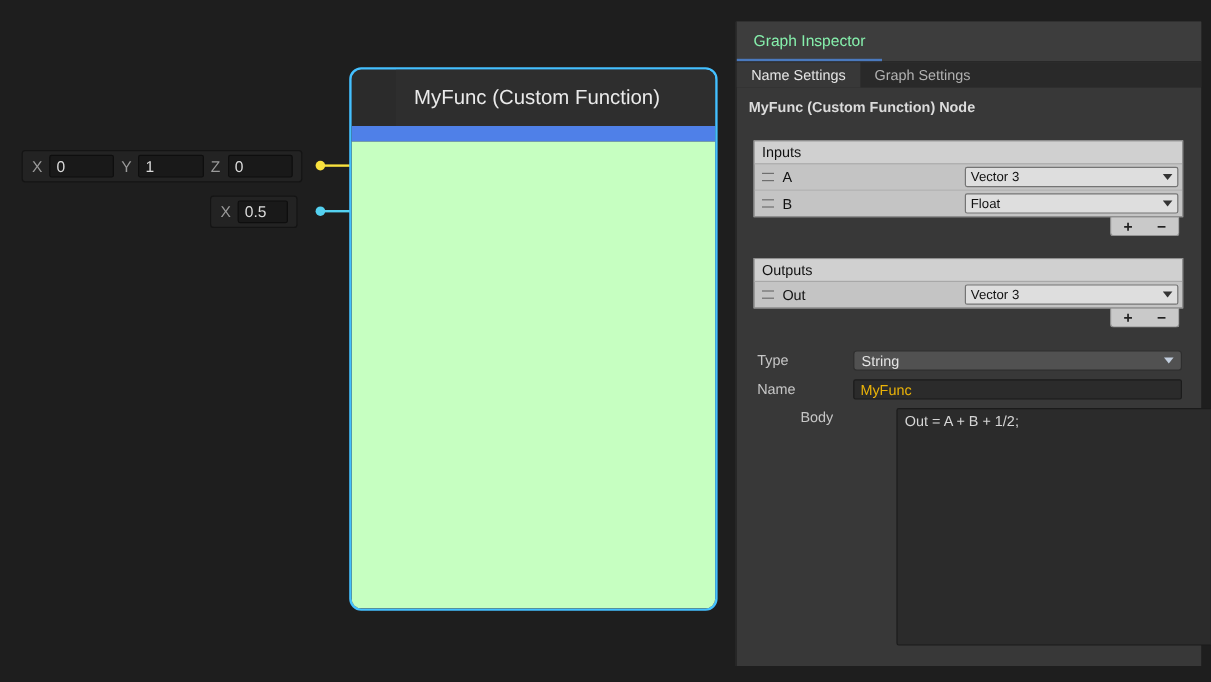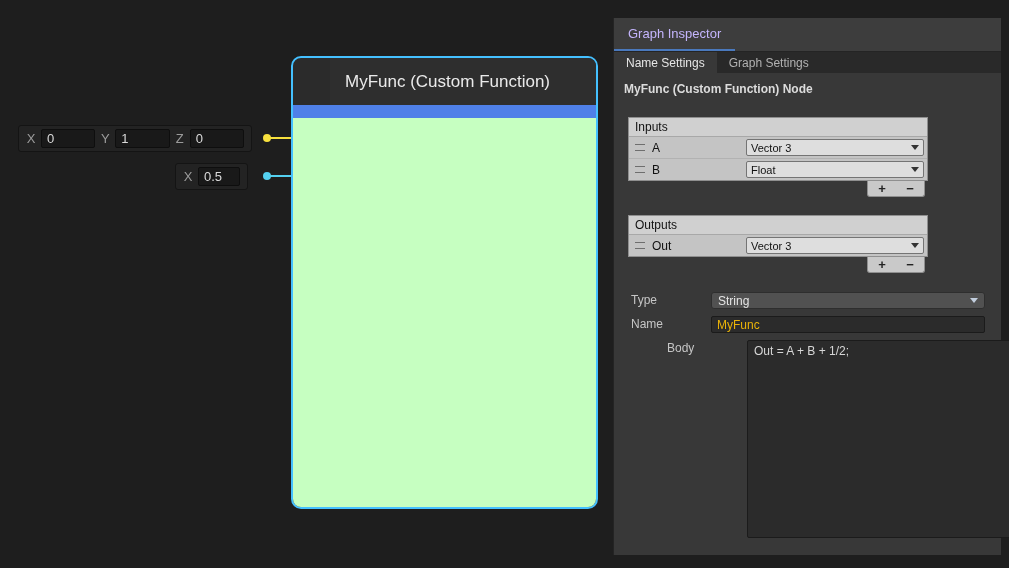--- a/index.html
+++ b/index.html
@@ -43,27 +43,27 @@
   .port-label{font-size:15px;color:#dcdcdc;}
   .out-row{position:absolute;right:10px;top:7px;height:34px;display:flex;
        align-items:center;gap:8px;padding-left:0;}
   .node-preview{flex:1;background:#c6ffc1;}
 
   
   .inspector{position:absolute;left:613px;top:18px;width:388px;height:537px;
        background:#383838;border-left:1px solid #242424;box-sizing:border-box;font-size:12px;}
   .insp-titlebar{height:34px;background:#3d3d3d;border-bottom:1px solid #242424;box-sizing:border-box;}
   .insp-title{display:inline-flex;align-items:center;height:100%;padding:0 14px;
-       font-size:13px;color:#c4b5fd;border-bottom:2px solid #4a79bd;box-sizing:border-box;}
+       font-size:13px;color:#86efac;border-bottom:2px solid #4a79bd;box-sizing:border-box;}
   .insp-tabs{height:21px;background:#292929;display:flex;}
   .tab{display:inline-flex;align-items:center;padding:0 12px;font-size:12px;color:#b2b2b2;}
   .tab.active{background:#383838;color:#e6e6e6;}
   .insp-heading{position:absolute;left:10px;top:64px;font-weight:bold;font-size:12px;color:#dcdcdc;}
 
-  .list-wrap{position:absolute;left:14px;width:300px;}
+  .list-wrap{position:absolute;left:14px;width:358px;}
   .list-box{border:1px solid #8f8f8f;background:#c4c4c4;box-sizing:border-box;color:#1a1a1a;}
   .list-header{height:18px;line-height:18px;padding-left:6px;background:#d0d0d0;
        border-bottom:1px solid #a8a8a8;font-size:12px;color:#111;}
   .list-row{height:21px;display:flex;align-items:center;padding:0 3px 0 6px;gap:7px;}
   .list-row + .list-row{border-top:1px solid #b2b2b2;}
   .handle{width:10px;height:5px;border-top:1px solid #6e6e6e;border-bottom:1px solid #6e6e6e;flex:none;}
   .row-name{font-size:12px;color:#111;}
   .light-dd{margin-left:auto;width:168px;height:15px;background:#dedede;border:1px solid #747474;
        border-radius:2px;display:flex;align-items:center;justify-content:space-between;
        padding:0 4px;font-size:11px;color:#111;box-sizing:content-box;}

